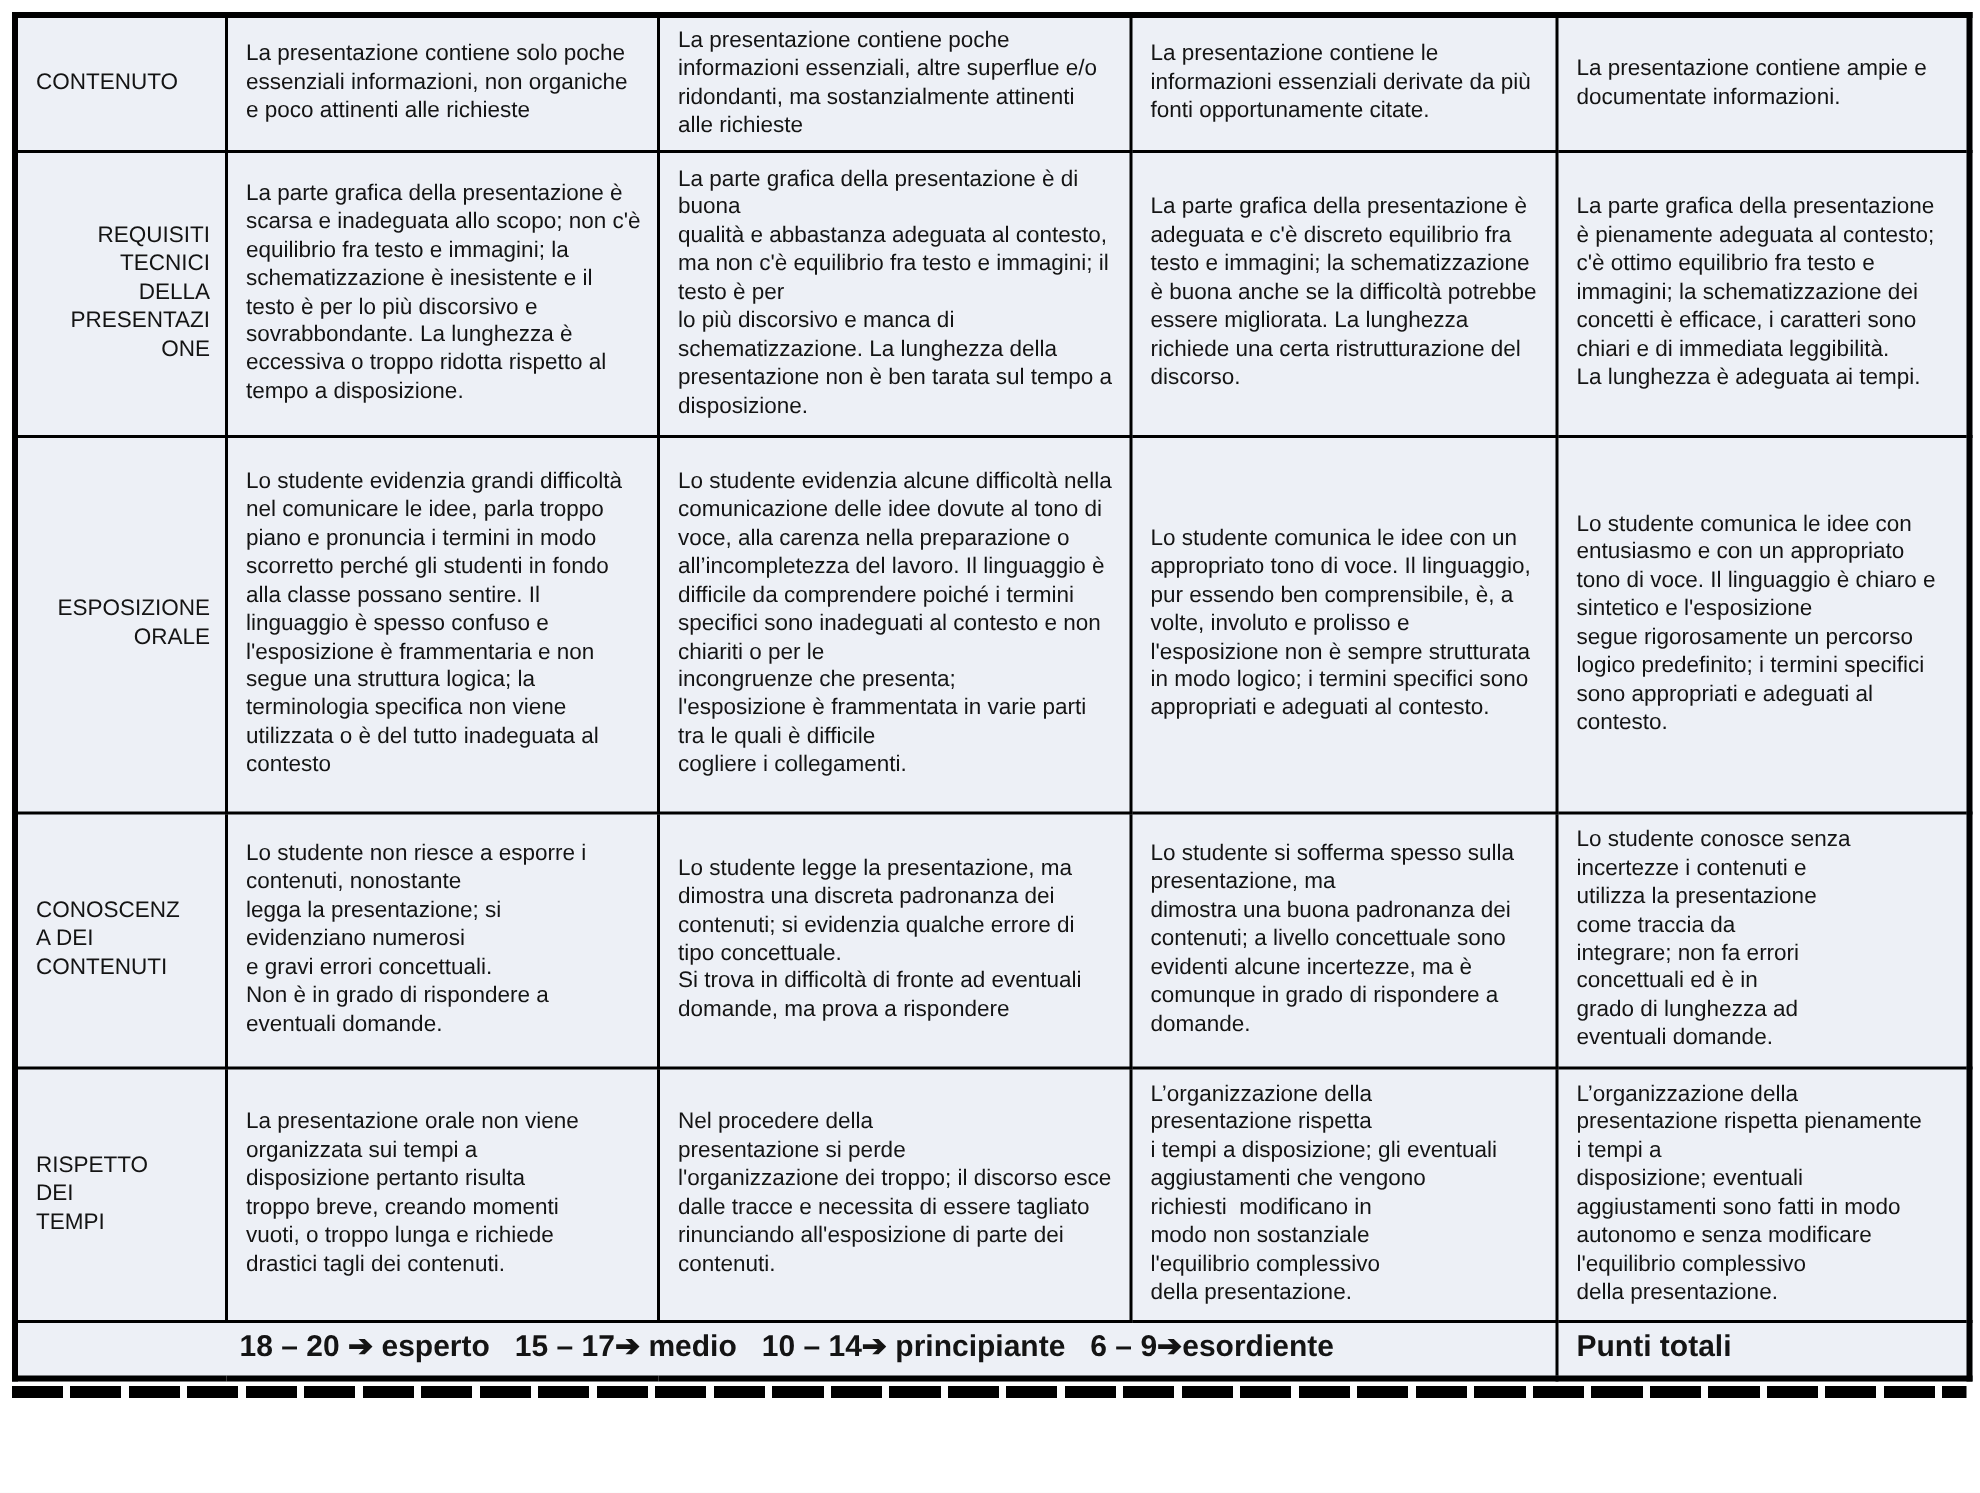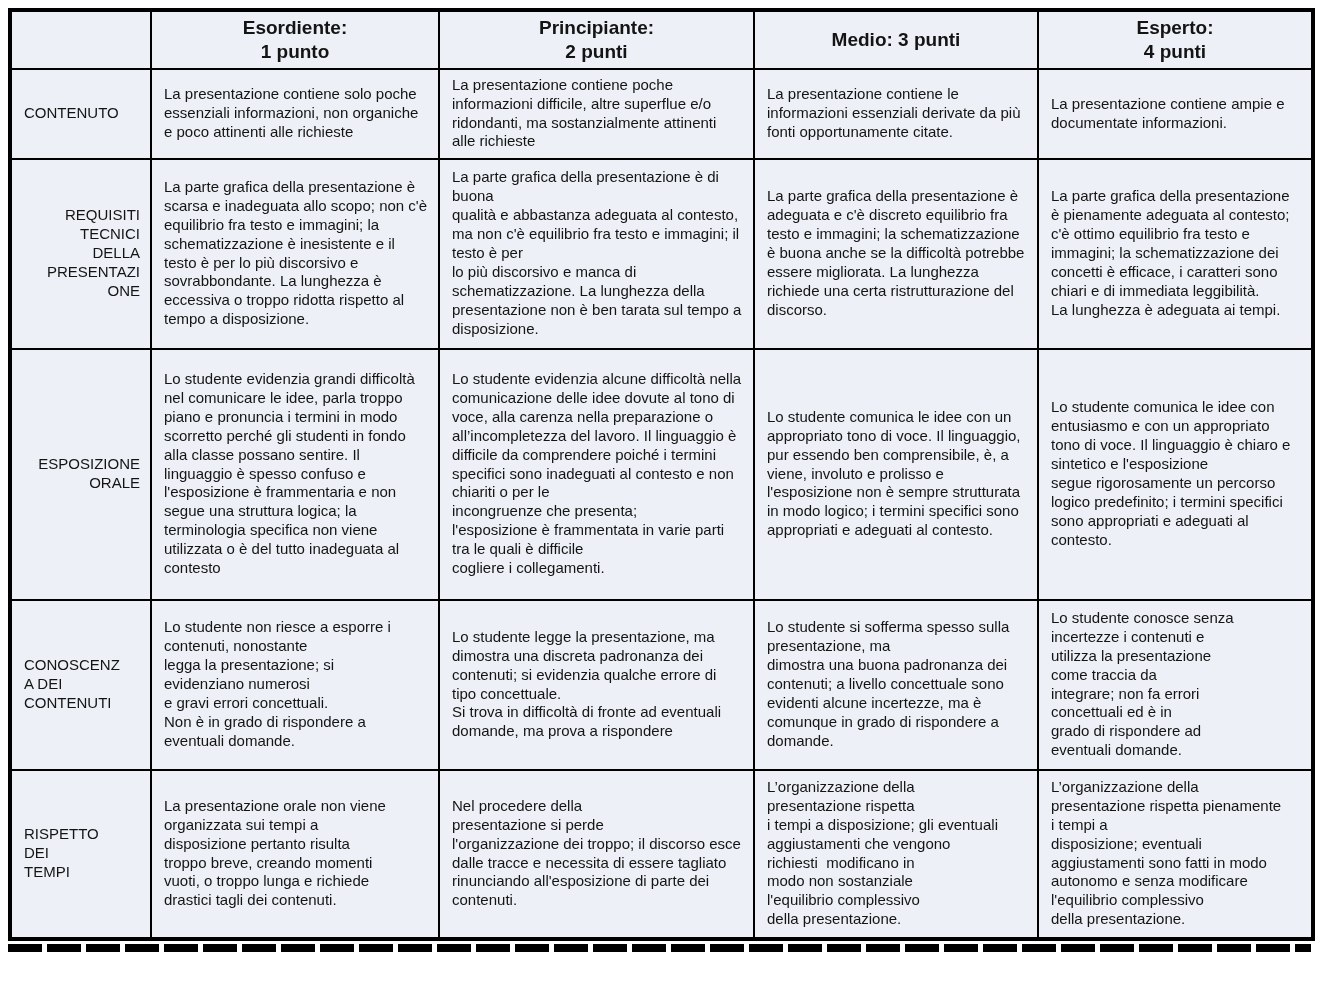--- a/index.html
+++ b/index.html
@@ -92,35 +92,25 @@
   <table class="rubric">
     <colgroup>
       <col style="width:141px">
       <col style="width:288px">
       <col style="width:315px">
       <col style="width:284px">
       <col style="width:275px">
     </colgroup>
 
     <tbody>
-        <tr class="r-head">
-      <th></th>
-      <th>Esordiente:
-1 punto</th>
-      <th>Principiante:
-2 punti</th>
-      <th>Medio: 3 punti</th>
-      <th>Esperto:
-4 punti</th>
-    </tr>
 
     <tr class="r-1">
       <th class="crit">CONTENUTO</th>
       <td>La presentazione contiene solo poche essenziali informazioni, non organiche e poco attinenti alle richieste</td>
-      <td>La presentazione contiene poche informazioni difficile, altre superflue e/o ridondanti, ma sostanzialmente attinenti alle richieste</td>
+      <td>La presentazione contiene poche informazioni essenziali, altre superflue e/o ridondanti, ma sostanzialmente attinenti alle richieste</td>
       <td>La presentazione contiene le informazioni essenziali derivate da più fonti opportunamente citate.</td>
       <td>La presentazione contiene ampie e documentate informazioni.</td>
     </tr>
 
     <tr class="r-2">
       <th class="crit center">REQUISITI
 TECNICI
 DELLA
 PRESENTAZI
 ONE</th>
@@ -135,21 +125,21 @@
     </tr>
 
     <tr class="r-3">
       <th class="crit center">ESPOSIZIONE
 ORALE</th>
       <td>Lo studente evidenzia grandi difficoltà nel comunicare le idee, parla troppo piano e pronuncia i termini in modo scorretto perché gli studenti in fondo alla classe possano sentire. Il linguaggio è spesso confuso e l'esposizione è frammentaria e non segue una struttura logica; la terminologia specifica non viene utilizzata o è del tutto inadeguata al contesto</td>
       <td>Lo studente evidenzia alcune difficoltà nella comunicazione delle idee dovute al tono di voce, alla carenza nella preparazione o all’incompletezza del lavoro. Il linguaggio è difficile da comprendere poiché i termini specifici sono inadeguati al contesto e non chiariti o per le
 incongruenze che presenta;
 l'esposizione è frammentata in varie parti tra le quali è difficile
 cogliere i collegamenti.</td>
-      <td>Lo studente comunica le idee con un appropriato tono di voce. Il linguaggio, pur essendo ben comprensibile, è, a viene, involuto e prolisso e l'esposizione non è sempre strutturata in modo logico; i termini specifici sono appropriati e adeguati al contesto.</td>
+      <td>Lo studente comunica le idee con un appropriato tono di voce. Il linguaggio, pur essendo ben comprensibile, è, a volte, involuto e prolisso e l'esposizione non è sempre strutturata in modo logico; i termini specifici sono appropriati e adeguati al contesto.</td>
       <td>Lo studente comunica le idee con entusiasmo e con un appropriato tono di voce. Il linguaggio è chiaro e sintetico e l'esposizione
 segue rigorosamente un percorso logico predefinito; i termini specifici sono appropriati e adeguati al contesto.</td>
     </tr>
 
     <tr class="r-4">
       <th class="crit">CONOSCENZ
 A DEI
 CONTENUTI</th>
       <td>Lo studente non riesce a esporre i contenuti, nonostante
 legga la presentazione; si
@@ -159,21 +149,21 @@
       <td>Lo studente legge la presentazione, ma dimostra una discreta padronanza dei contenuti; si evidenzia qualche errore di tipo concettuale.
 Si trova in difficoltà di fronte ad eventuali domande, ma prova a rispondere</td>
       <td>Lo studente si sofferma spesso sulla presentazione, ma
 dimostra una buona padronanza dei contenuti; a livello concettuale sono evidenti alcune incertezze, ma è comunque in grado di rispondere a domande.</td>
       <td>Lo studente conosce senza
 incertezze i contenuti e
 utilizza la presentazione
 come traccia da
 integrare; non fa errori
 concettuali ed è in
-grado di rispondere ad
+grado di lunghezza ad
 eventuali domande.</td>
     </tr>
 
     <tr class="r-5">
       <th class="crit">RISPETTO
 DEI
 TEMPI</th>
       <td>La presentazione orale non viene organizzata sui tempi a
 disposizione pertanto risulta
 troppo breve, creando momenti
@@ -193,17 +183,21 @@
       <td>L’organizzazione della
 presentazione rispetta pienamente
 i tempi a
 disposizione; eventuali
 aggiustamenti sono fatti in modo
 autonomo e senza modificare
 l'equilibrio complessivo
 della presentazione.</td>
     </tr>
 
+    <tr class="r-foot">
+      <td class="scale" colspan="4">18 – 20 ➔ esperto   15 – 17➔ medio   10 – 14➔ principiante   6 – 9➔esordiente</td>
+      <td class="total">Punti totali</td>
+    </tr>
   </tbody>
     </table>
 
   <div class="scan-bar"></div>
 </div>
 
 </body></html>

